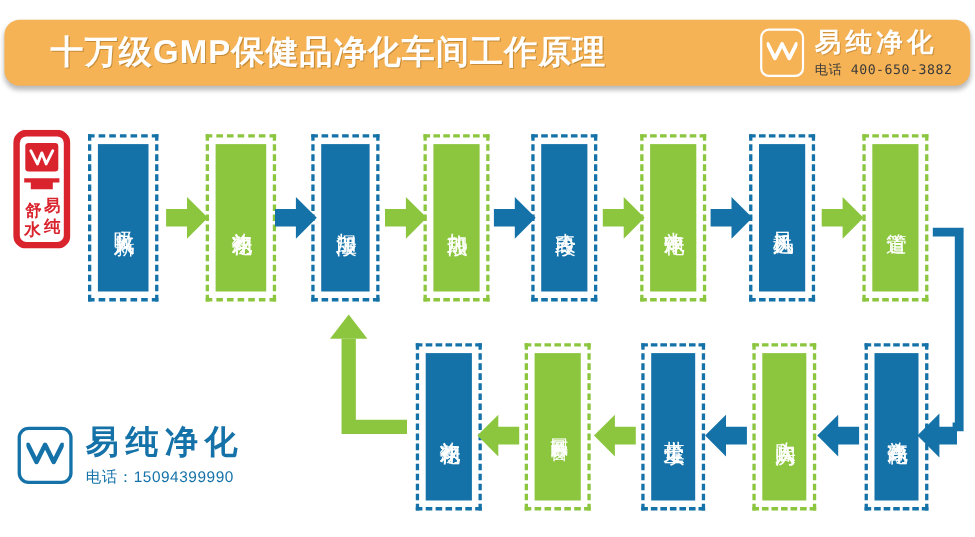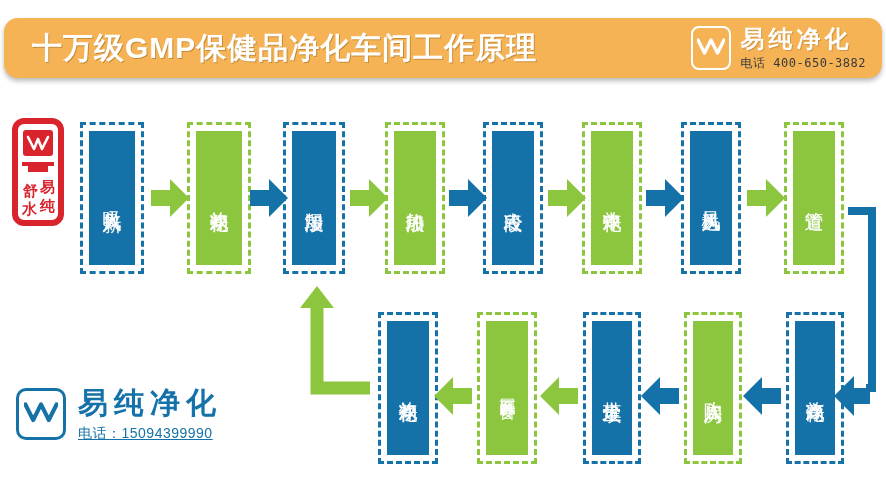--- a/index.html
+++ b/index.html
@@ -22,21 +22,21 @@
     top: 18px;
     width: 878px;
     height: 60px;
     background: #f5b355;
     border-radius: 14px;
     box-shadow: 0 3px 5px rgba(0,0,0,0.28);
     box-sizing: border-box;
   }
   #page-title {
     position: absolute;
-    left: 28px;
+    left: 42px;
     top: 50%;
     transform: translateY(-50%);
     font-size: 30px;
     font-weight: bold;
     color: #ffffff;
     letter-spacing: 1px;
     white-space: nowrap;
     text-shadow: 1px 1px 0 rgba(140,90,20,0.45);
   }
   #header-logo {
@@ -154,21 +154,20 @@
     font-size: 30px;
     font-weight: bold;
     color: #1572a8;
     letter-spacing: 6px;
   }
   .footer-phone {
     margin-top: 8px;
     font-size: 14px;
     color: #1572a8;
     letter-spacing: 0.5px;
-    text-decoration: underline;
   }
 </style>
 </head>
 <body>
 
 <div id="header-banner">
   <div id="page-title">十万级GMP保健品净化车间工作原理</div>
 
   <div id="header-logo">
     <div class="logo-mark">

